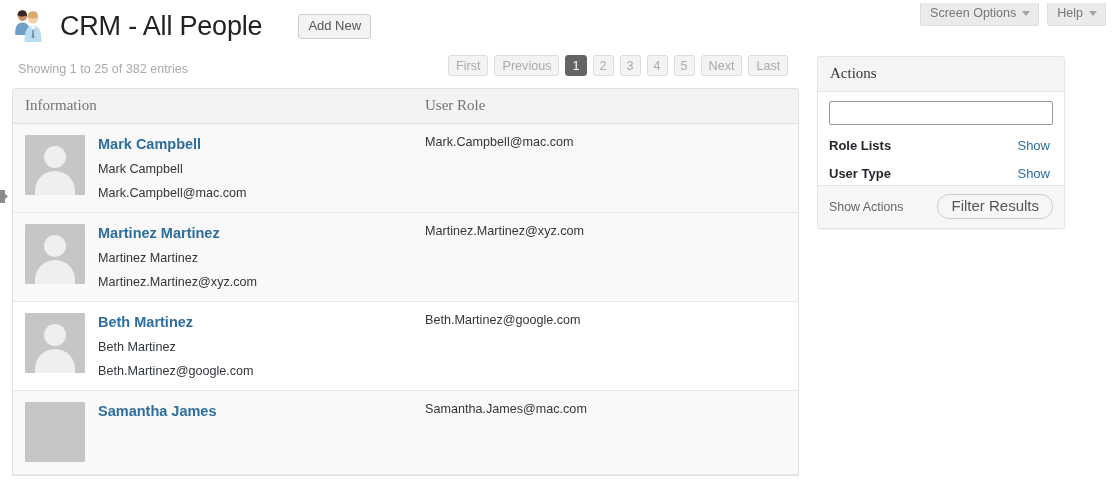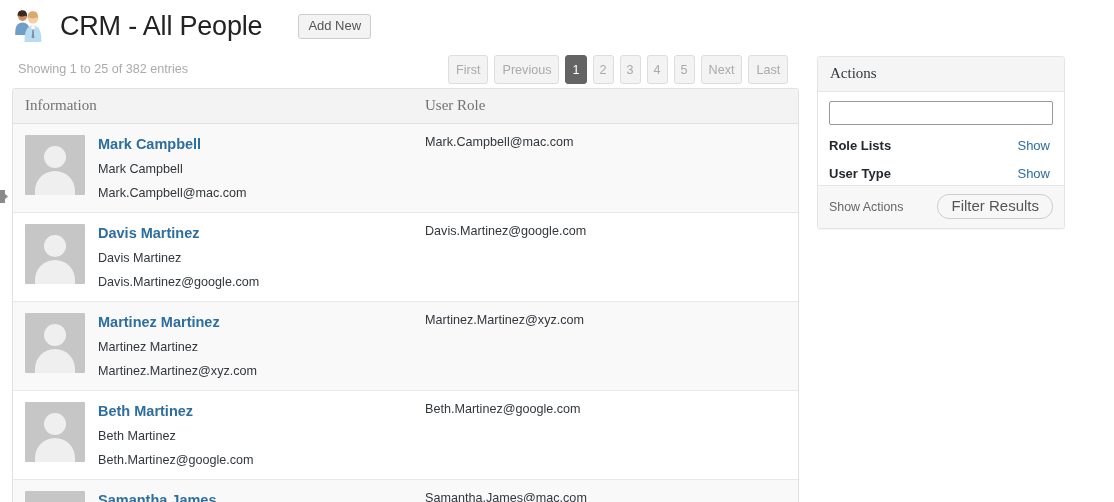--- a/index.html
+++ b/index.html
@@ -77,21 +77,21 @@
     position: absolute; left: 448px; top: 55px;
     display: flex; gap: 6px; align-items: center;
   }
   .pg {
     background: #f3f3f3;
     border: 1px solid #ddd;
     border-radius: 3px;
     color: #aaa;
     font-size: 12.6px;
     min-width: 20px;
-    height: 29px;
+    height: 21px;
     padding: 0 7px;
     display: flex; align-items: center; justify-content: center;
     cursor: pointer;
     white-space: nowrap;
   }
   .pg.num { padding: 0 6px; min-width: 19px; }
   .pg.active {
     background: #646464;
     border-color: #646464;
     color: #ffffff;
@@ -236,20 +236,30 @@
     position: absolute; left: 0px; top: 190px;
     width: 8px; height: 13px;
     cursor: pointer;
   }
 </style>
 </head>
 <body>
 
 <div id="root">
 
+  <div class="topmeta">
+    <div class="meta-btn">
+      <span>Screen Options</span>
+      <span class="caret-dn"></span>
+    </div>
+    <div class="meta-btn">
+      <span>Help</span>
+      <span class="caret-dn"></span>
+    </div>
+  </div>
 
   <div class="page-head">
     <svg class="people-icon" viewBox="0 0 36 36">
 
       <path d="M10.5 3 C7.6 3 6 5.2 6 7.8 C6 10.6 7.8 13 10.5 13 C13.2 13 15 10.6 15 7.8 C15 5.2 13.4 3 10.5 3 Z" fill="#c98e62"></path>
       <path d="M10.5 2.2 C7.2 2.2 5.4 4.4 5.6 7.6 C5.8 9 6.2 8.2 6.6 7.2 C7.4 8.4 9.2 9 11.6 8.3 C13 7.9 14.2 7.2 14.8 8.9 C15.3 7.5 15.4 2.2 10.5 2.2 Z" fill="#3a2a22"></path>
       <path d="M3.2 25 C3.2 18 5.8 14.6 10.5 14.6 C15.2 14.6 17.8 18 17.8 25 L17.8 27 L3.2 27 Z" fill="#6f9ec6"></path>
 
       <path d="M21 4.2 C17.6 4.2 15.8 6.7 15.8 9.7 C15.8 12.9 17.9 15.6 21 15.6 C24.1 15.6 26.2 12.9 26.2 9.7 C26.2 6.7 24.4 4.2 21 4.2 Z" fill="#f2cfa6"></path>
       <path d="M21 3.3 C17.2 3.3 15.3 5.9 15.6 9.8 C16 10.8 16.4 9.8 16.8 8.8 C17.8 10.2 19.6 10.9 22.2 10.2 C23.8 9.7 25.1 9 25.7 10.6 C26.4 8.7 26.4 3.3 21 3.3 Z" fill="#d9a96e"></path>
@@ -296,36 +306,20 @@
                   <div class="body"></div>
                 </div>
                 <div class="info-lines">
                   <a class="person-name">Mark Campbell</a>
                   <span class="info-sub">Mark Campbell</span>
                   <span class="info-sub">Mark.Campbell@mac.com</span>
                 </div>
               </div>
             </td>
             <td class="email-cell">Mark.Campbell@mac.com</td>
-          </tr>
-          <tr class="even">
-            <td>
-              <div class="info-cell">
-                <div class="avatar">
-                  <div class="head"></div>
-                  <div class="body"></div>
-                </div>
-                <div class="info-lines">
-                  <a class="person-name">Davis Martinez</a>
-                  <span class="info-sub">Davis Martinez</span>
-                  <span class="info-sub">Davis.Martinez@google.com</span>
-                </div>
-              </div>
-            </td>
-            <td class="email-cell">Davis.Martinez@google.com</td>
           </tr>
           <tr class="odd">
             <td>
               <div class="info-cell">
                 <div class="avatar">
                   <div class="head"></div>
                   <div class="body"></div>
                 </div>
                 <div class="info-lines">
                   <a class="person-name">Martinez Martinez</a>

